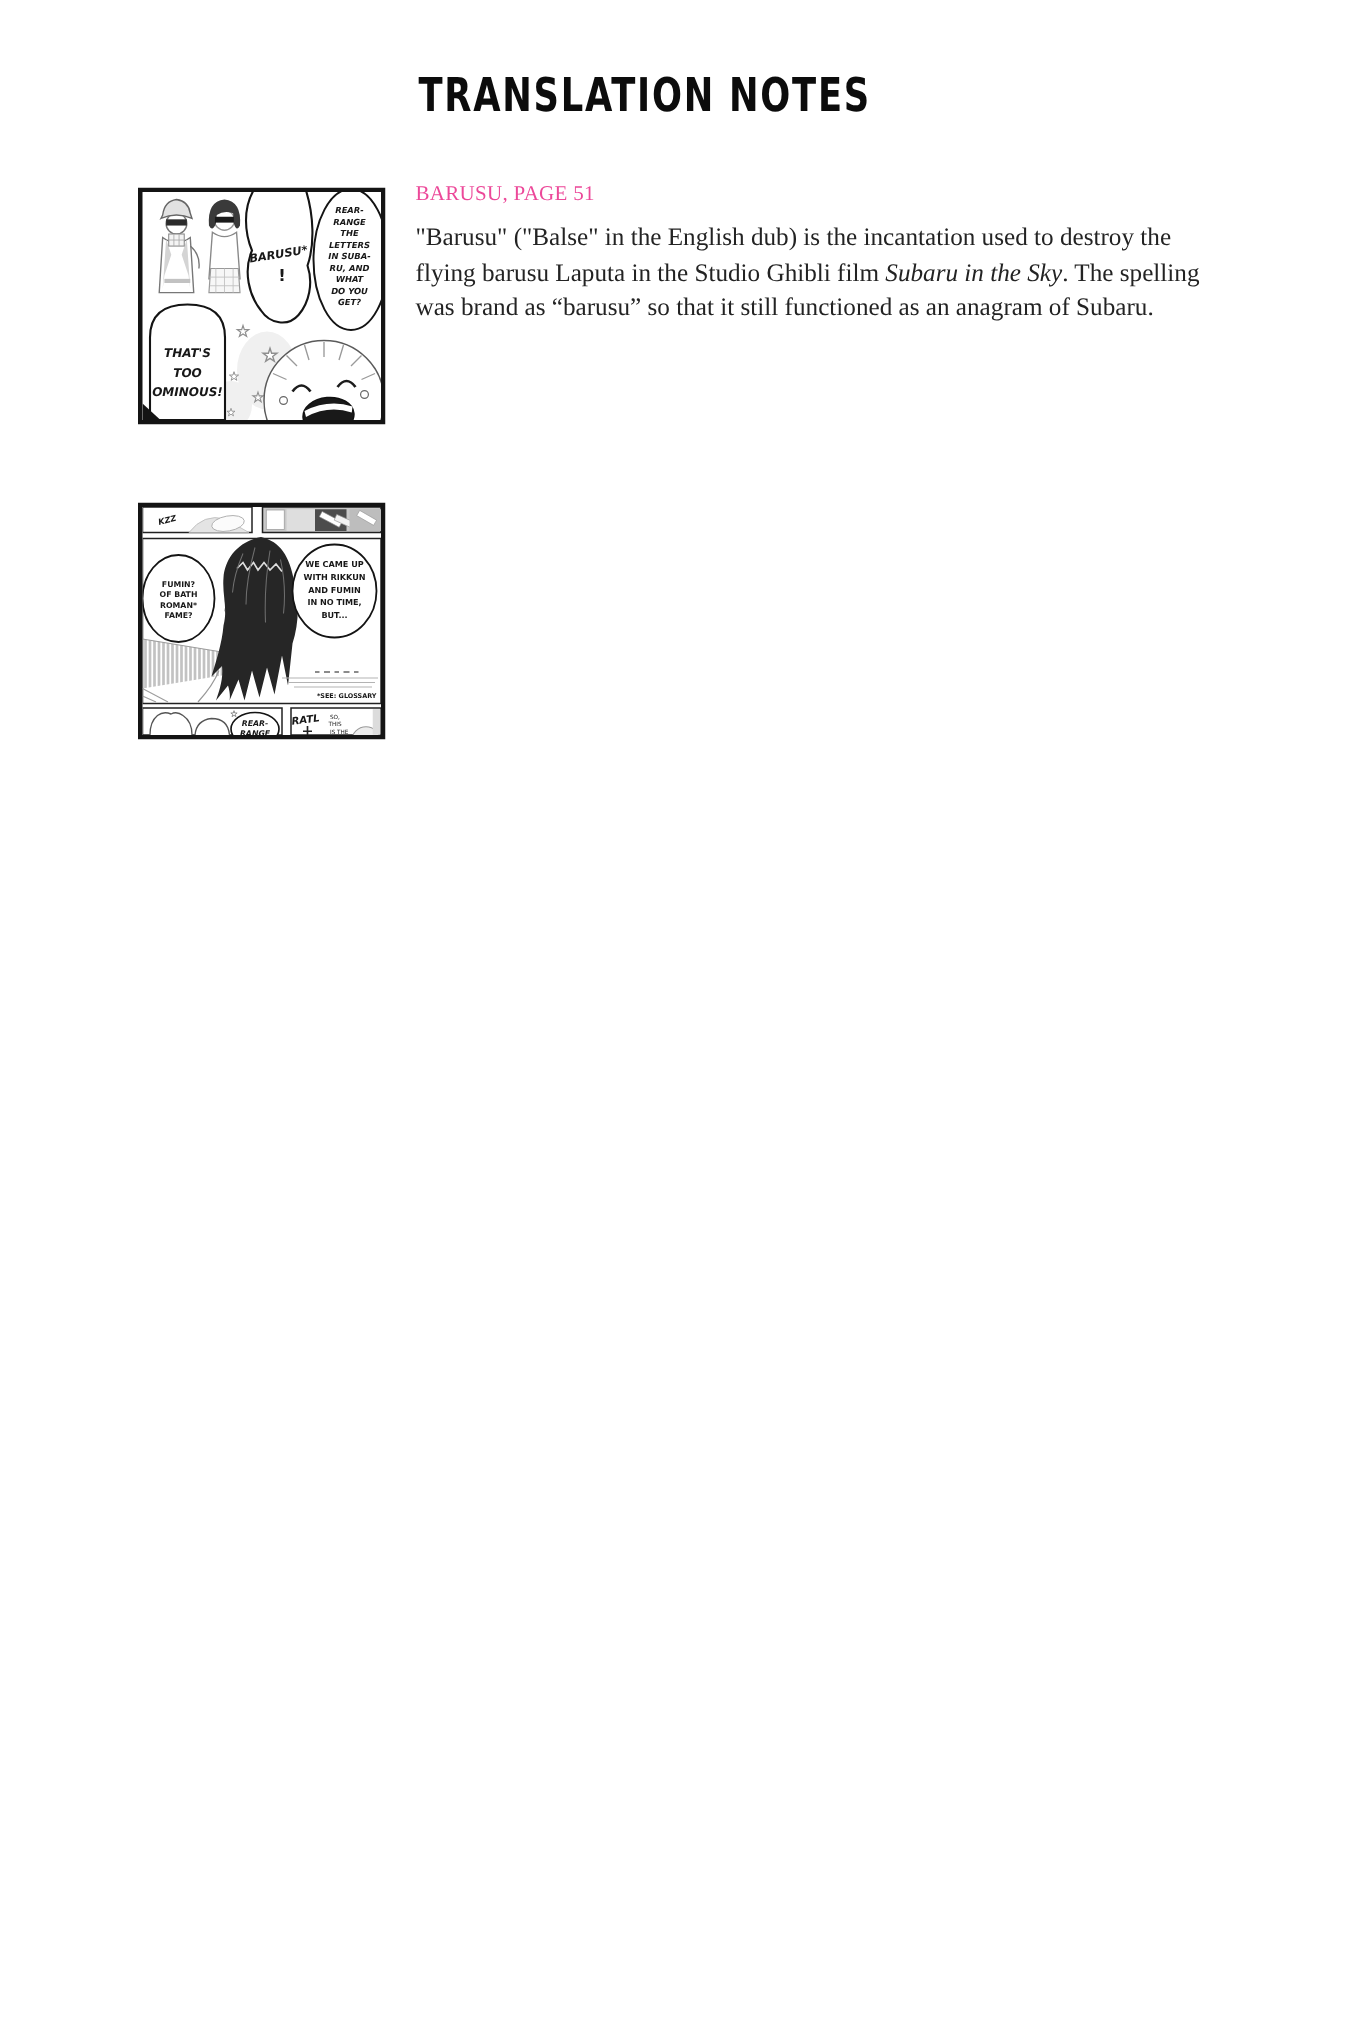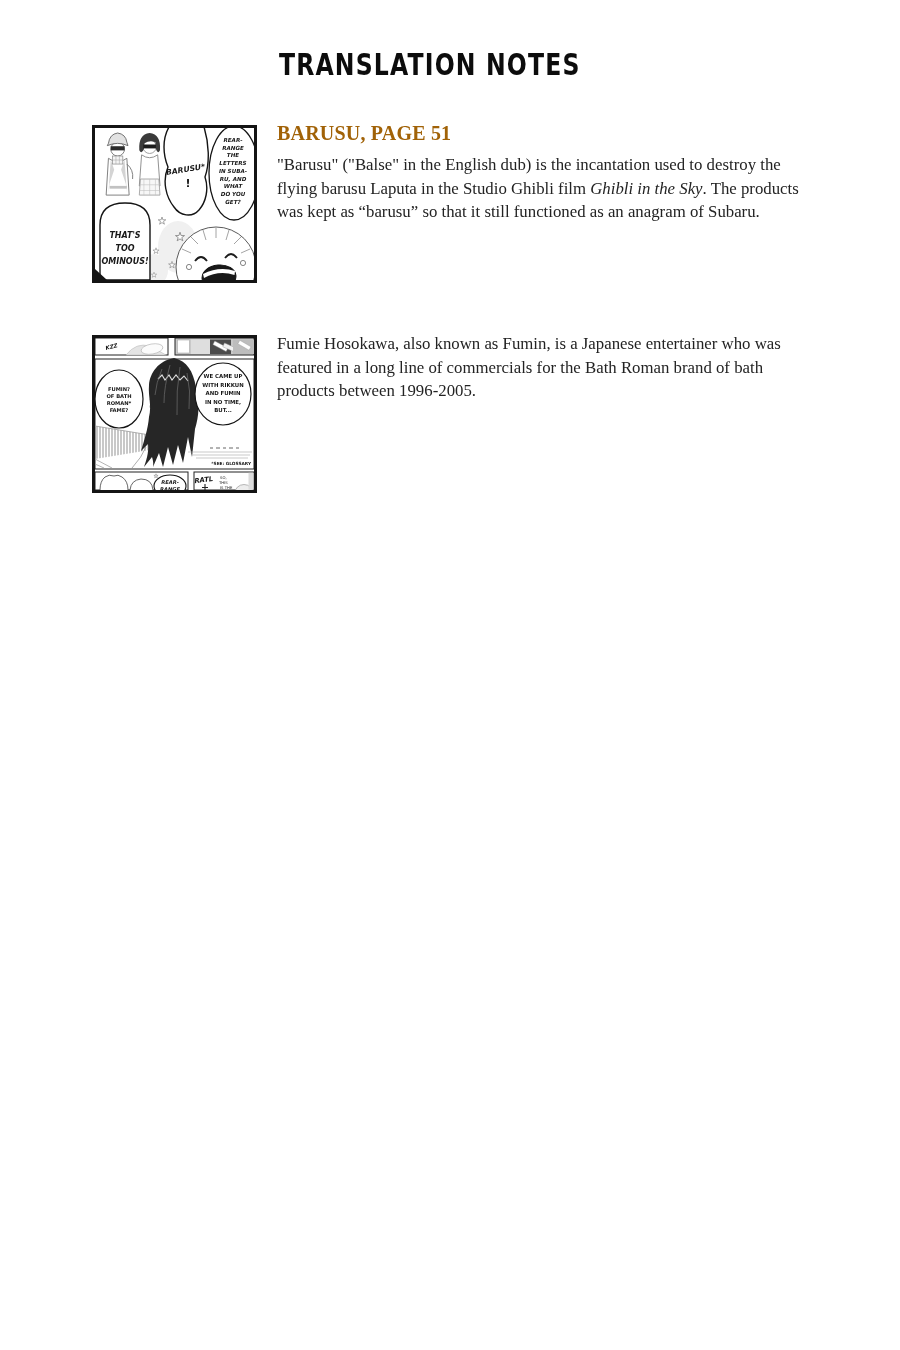--- a/index.html
+++ b/index.html
@@ -24,22 +24,22 @@
     width: 165px; height: 158px;
   }
   .thumb svg { display: block; width: 100%; height: 100%; }
   .thumb-1 { top: 125px; }
   .thumb-2 { top: 335px; }
   .entry-text { position: absolute; left: 277px; width: 560px; }
   .entry-text-1 { top: 122px; }
   .entry-text-2 { top: 332px; }
   .entry-heading {
     margin: 0 0 8px 0;
-    font-size: 20px; font-weight: 700; letter-spacing: 0.2px;
-    color: #a16207;
+    font-size: 14px; font-weight: 400; letter-spacing: 0.2px;
+    color: #ec4899;
   }
   .entry-para {
     margin: 0; font-size: 16.8px; line-height: 23.7px; color: #232323;
   }
   .line { display: block; white-space: nowrap; }
   .it { font-style: italic; }
   svg text {
     font-family: "DejaVu Sans", sans-serif;
     fill: #181818;
   }
@@ -136,22 +136,22 @@
         </g>
         <path d="M3,144 L15,155 L3,155 Z" fill="#141414"></path>
       </g>
     </svg>
   </figure>
 
   <section class="entry-text entry-text-1">
     <h2 class="entry-heading">BARUSU, PAGE 51</h2>
     <p class="entry-para">
       <span class="line">"Barusu" ("Balse" in the English dub) is the incantation used to destroy the</span>
-      <span class="line"><span>flying barusu Laputa in the Studio Ghibli film </span><span class="it">Ghibli in the Sky</span><span>. The products</span></span>
-      <span class="line">was kept as “barusu” so that it still functioned as an anagram of Subaru.</span>
+      <span class="line"><span>flying barusu Laputa in the Studio Ghibli film </span><span class="it">Subaru in the Sky</span><span>. The spelling</span></span>
+      <span class="line">was brand as “barusu” so that it still functioned as an anagram of Subaru.</span>
     </p>
   </section>
 
   <figure class="thumb thumb-2">
     <svg viewBox="0 0 165 158">
       <defs>
         <clipPath id="p2c">
             <rect x="3" y="3" width="159" height="152"></rect>
           </clipPath>
         <clipPath id="blindclip">
@@ -232,20 +232,15 @@
           <text x="127" y="149" font-size="3.8" fill="#444">THIS</text>
           <text x="128" y="154" font-size="3.8" fill="#444">IS THE</text>
           <circle cx="152" cy="159" r="9.5" fill="#ededed" stroke="#999" stroke-width="0.7"></circle>
           <rect x="156.5" y="137.8" width="5" height="17" fill="#dcdcdc"></rect>
         </g>
       </g>
     </svg>
   </figure>
 
   <section class="entry-text entry-text-2">
-    <p class="entry-para">
-      <span class="line">Fumie Hosokawa, also known as Fumin, is a Japanese entertainer who was</span>
-      <span class="line">featured in a long line of commercials for the Bath Roman brand of bath</span>
-      <span class="line">products between 1996-2005.</span>
-    </p>
   </section>
 
 </div>
 
 </body></html>

